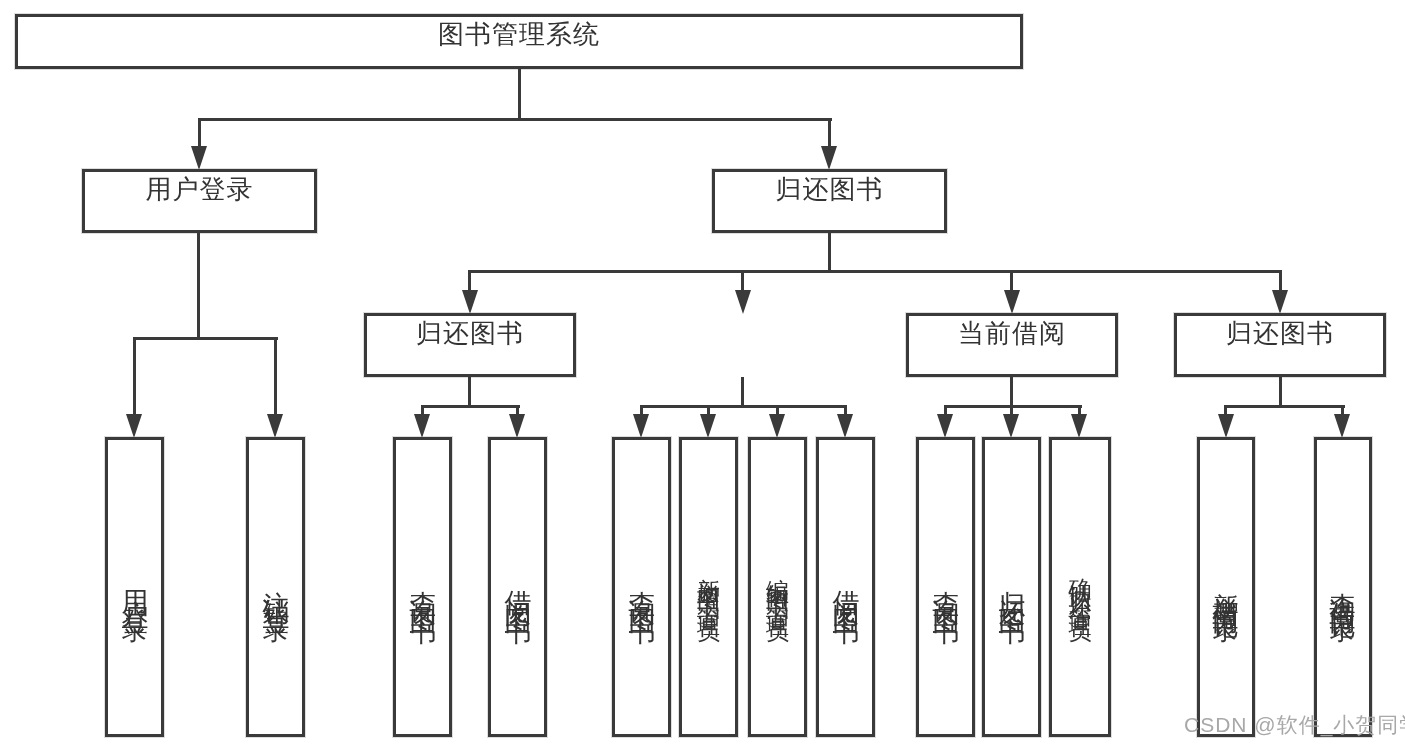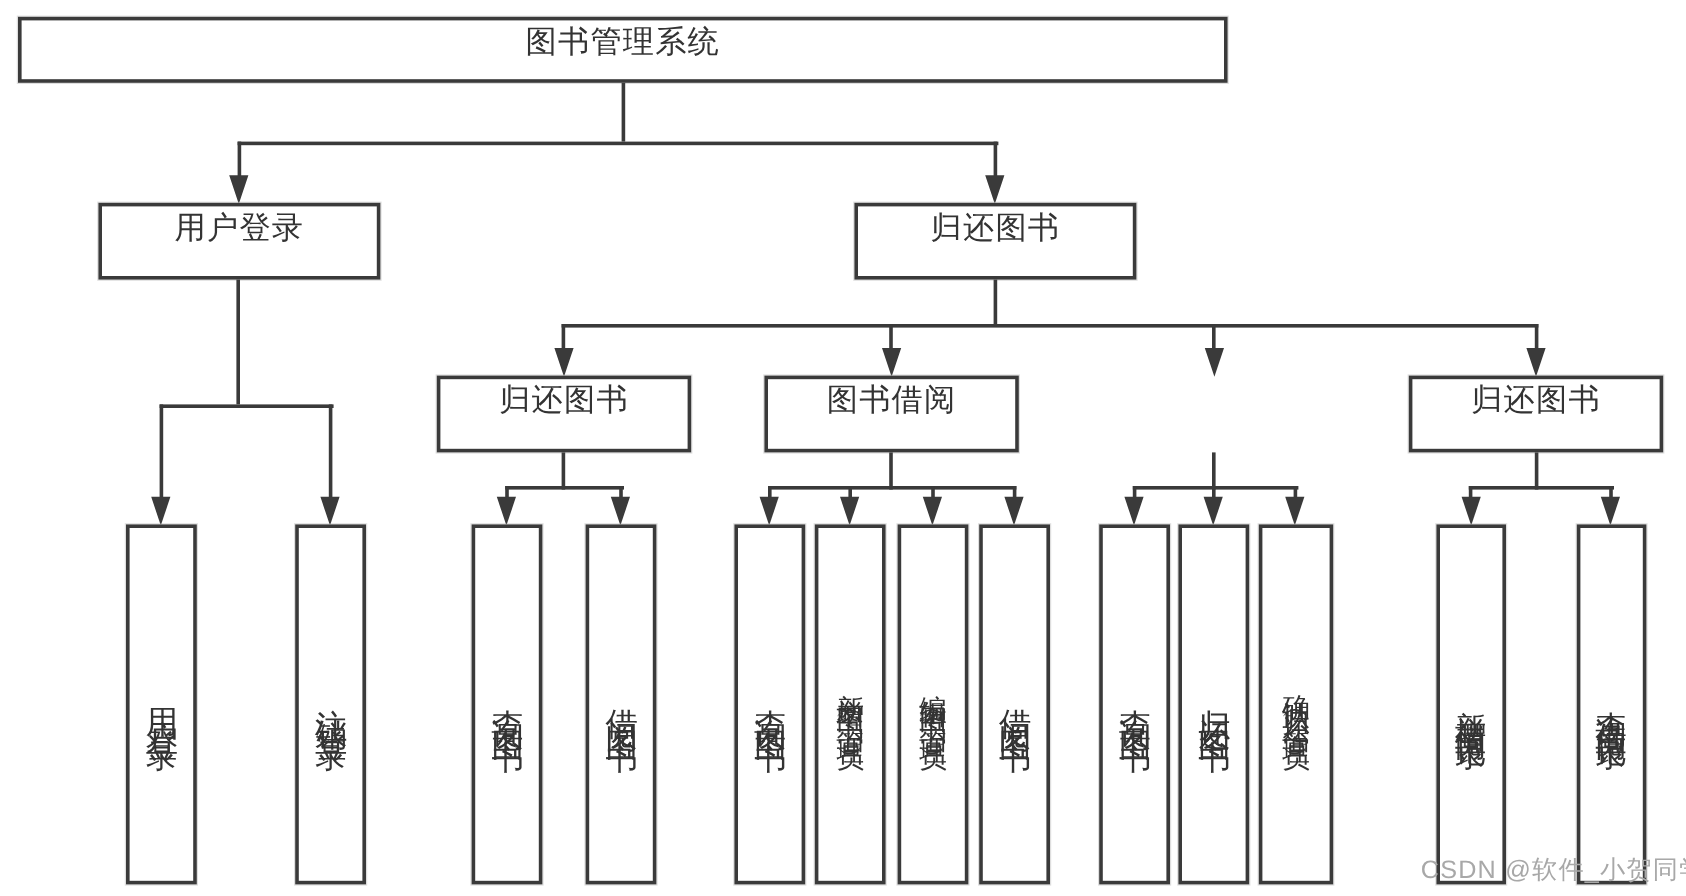--- a/index.html
+++ b/index.html
@@ -114,22 +114,22 @@
   <div class="line v" style="left:741px; top:270px; height:25px;"></div>
   <div class="arrow" style="left:735px; top:290px;"></div>
   <div class="line v" style="left:1010px; top:270px; height:25px;"></div>
   <div class="arrow" style="left:1004px; top:290px;"></div>
   <div class="line v" style="left:1279px; top:270px; height:25px;"></div>
   <div class="arrow" style="left:1272px; top:290px;"></div>
 
   <div class="hbox" style="left:364px; top:313px; width:212px; height:64px;">
     <span>归还图书</span>
   </div>
-  <div class="hbox" style="left:637px; top:313px; width:212px; height:64px;">
-    <span>图书借阅</span>
+  <div class="hbox" style="left:906px; top:313px; width:212px; height:64px;">
+    <span>当前借阅</span>
   </div>
   <div class="hbox" style="left:1174px; top:313px; width:212px; height:64px;">
     <span>归还图书</span>
   </div>
 
   <div class="line v" style="left:468px; top:377px; height:31px;"></div>
   <div class="line h" style="left:421px; top:405px; width:99px;"></div>
   <div class="line v" style="left:421px; top:405px; height:12px;"></div>
   <div class="arrow" style="left:414px; top:414px;"></div>
   <div class="line v" style="left:516px; top:405px; height:12px;"></div>

